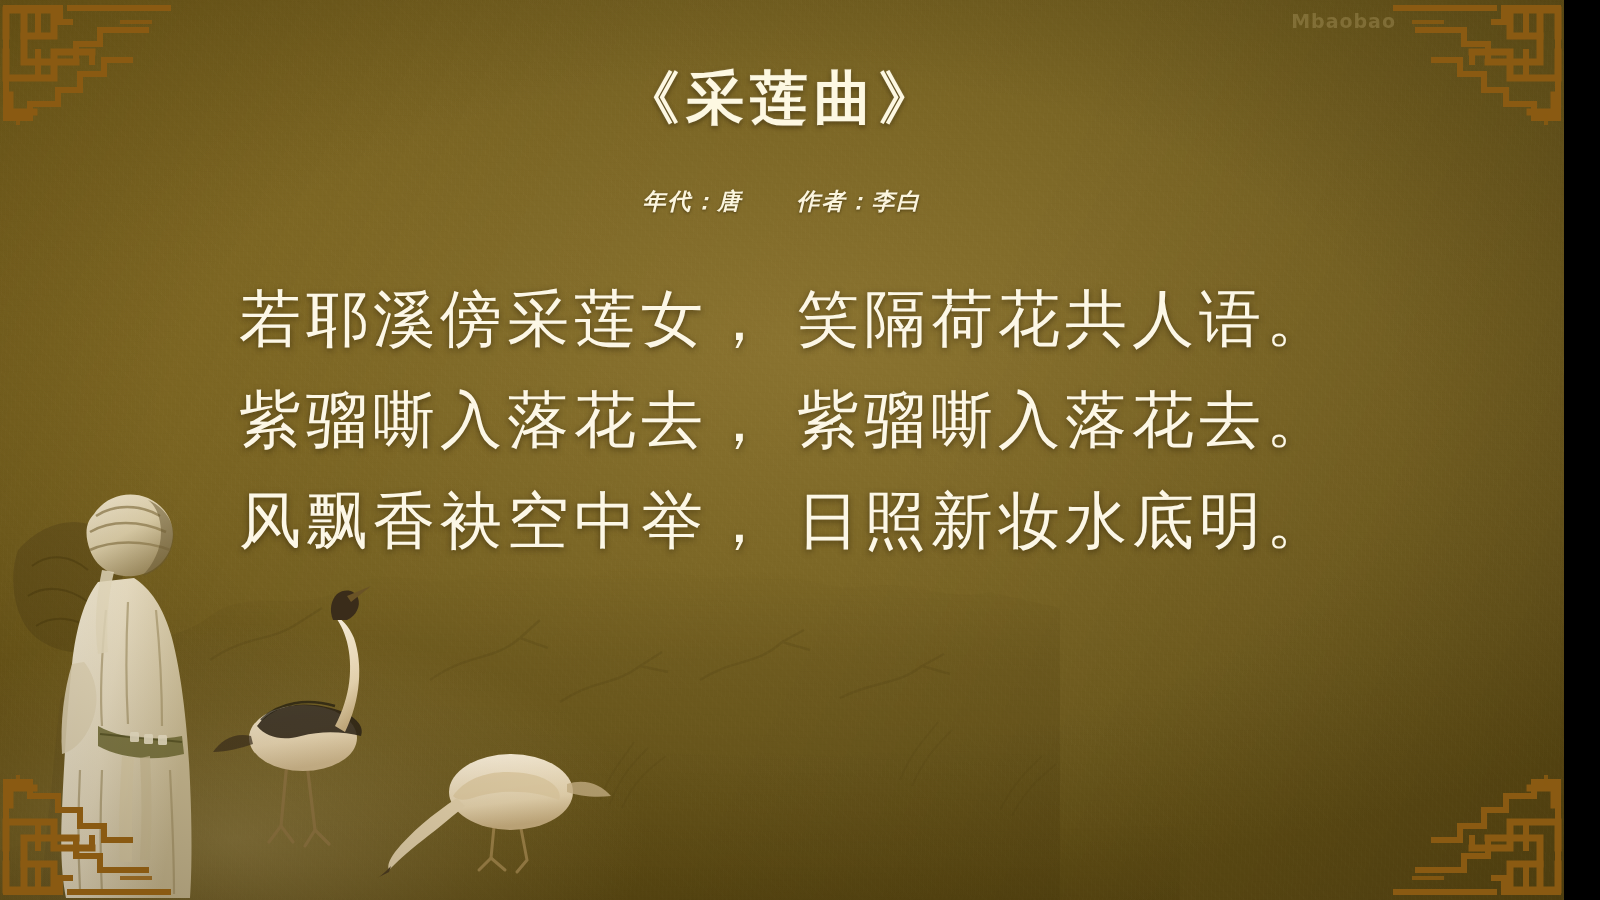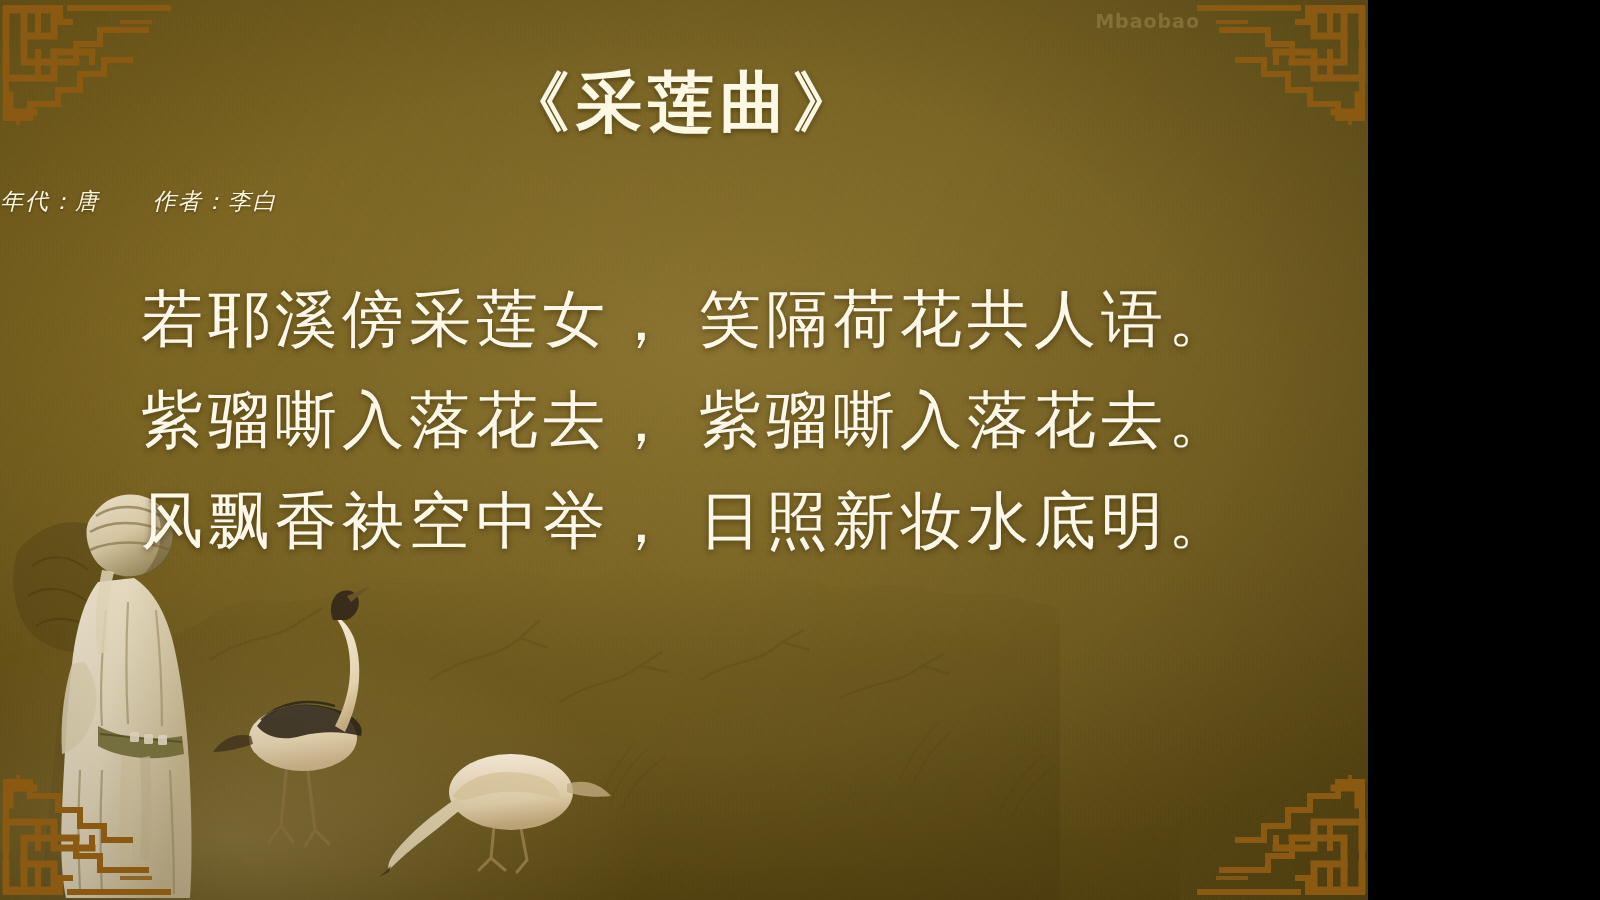--- a/index.html
+++ b/index.html
@@ -3,21 +3,21 @@
 <meta charset="utf-8">
 <title>采莲曲</title>
 <style>
   html, body {
     margin: 0;
     padding: 0;
     background: #000;
   }
   #stage {
     position: relative;
-    width: 1368px;
+    width: 1564px;
     height: 900px;
     overflow: hidden;
     font-family: "DejaVu Sans", "Liberation Sans", sans-serif;
     background: #7f1d1d;
     user-select: none;
   }
 
   
   .bg-base {
     position: absolute;
@@ -105,34 +105,34 @@
 
   
   .title {
     position: absolute;
     top: 68px;
     left: 0;
     width: 100%;
     text-align: center;
     font-family: "DejaVu Serif", "Liberation Serif", serif;
     font-weight: 700;
-    font-size: 66px;
+    font-size: 58px;
     letter-spacing: 6px;
     color: #fdf8e2;
     text-shadow: 0 2px 5px rgba(40,28,4,0.55), 0 0 2px rgba(255,250,226,0.3);
     line-height: 1.05;
   }
   .subtitle {
     position: absolute;
     top: 186px;
     left: 0;
     width: 100%;
-    text-align: left;
+    text-align: center;
     font-family: "DejaVu Sans", "Liberation Sans", sans-serif;
-    font-weight: 400;
+    font-weight: 700;
     font-style: italic;
     font-size: 23px;
     letter-spacing: 2px;
     color: #fbf5de;
     text-shadow: 0 1px 3px rgba(40,28,4,0.6);
   }
   .subtitle .sep { display: inline-block; width: 34px; }
 
   .poem {
     position: absolute;

